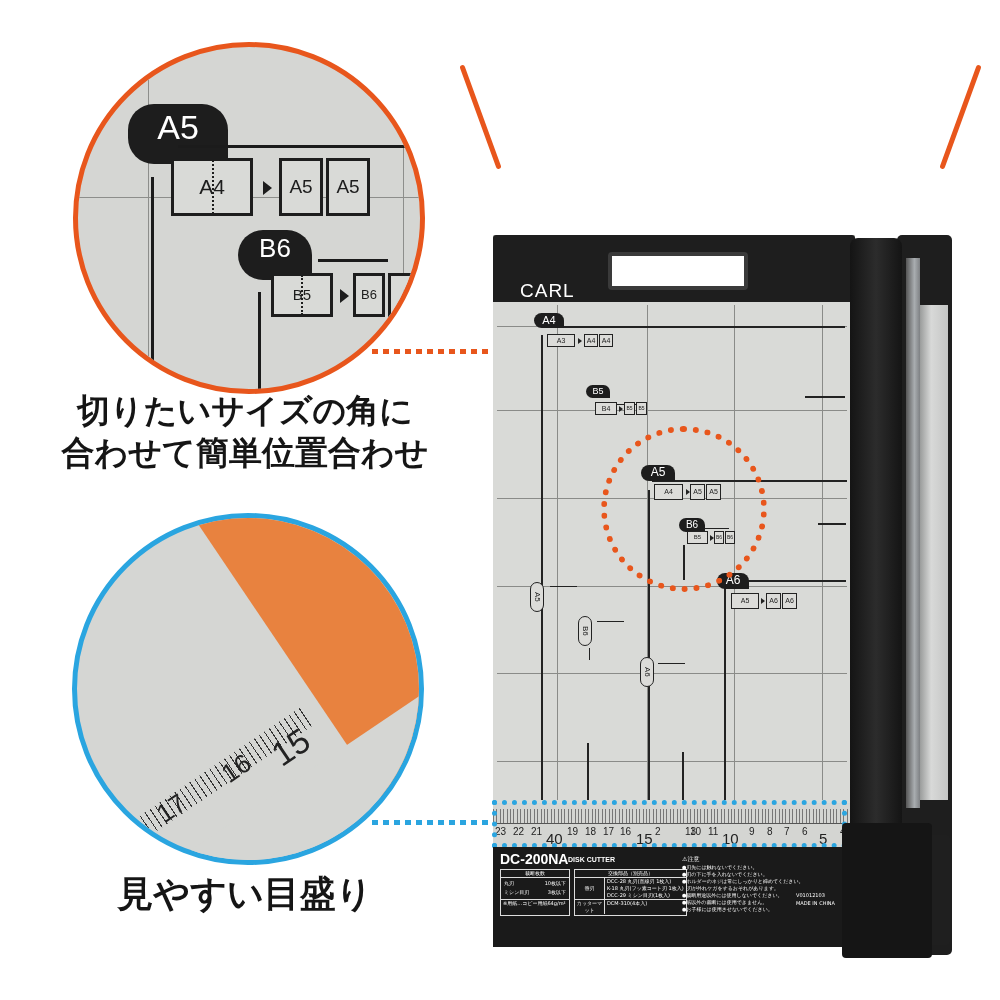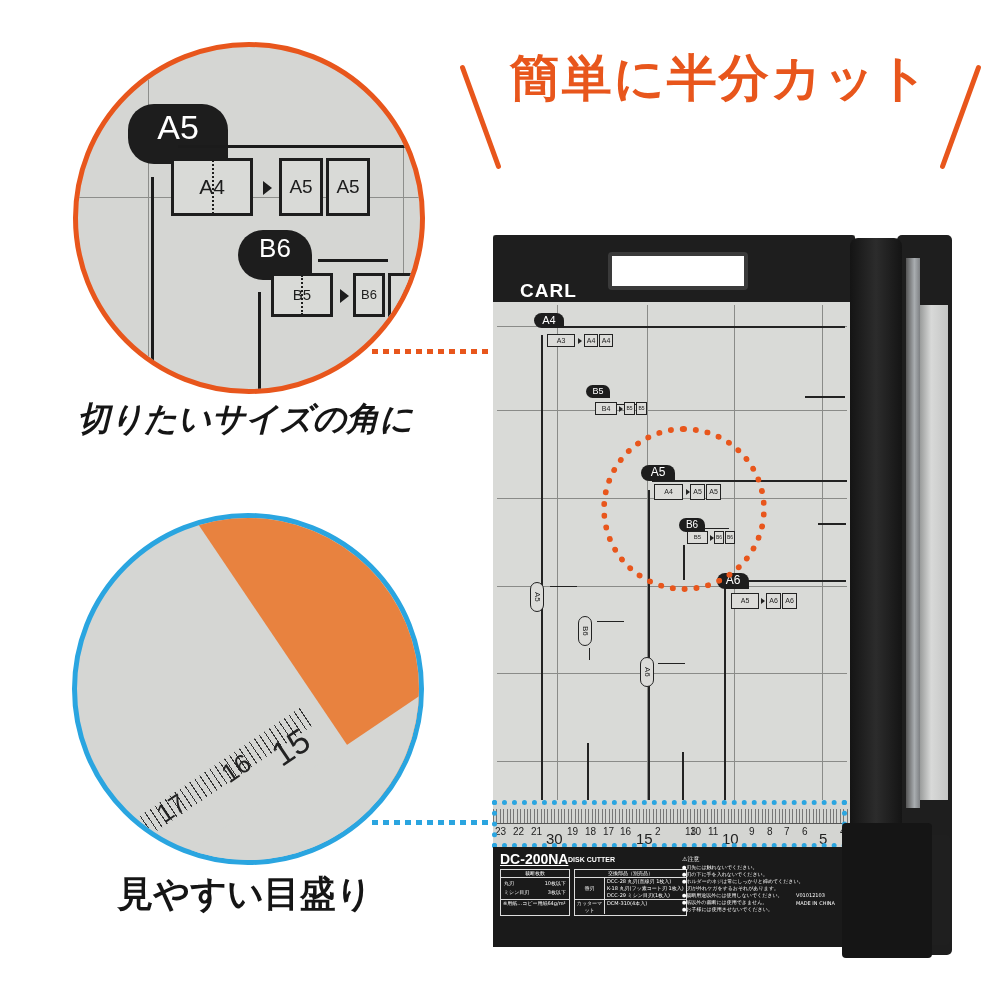--- a/index.html
+++ b/index.html
@@ -14,21 +14,21 @@
   }
   .slash { position: absolute; top: 62px; width: 5px; height: 110px; background: #e8561c; border-radius: 3px; }
   .slash.left { left: 478px; transform: rotate(-20deg); }
   .slash.right { left: 958px; transform: rotate(20deg); }
 
   
   .caption {
     position: absolute; color: #151515; font-weight: bold; text-align: center;
     font-size: 33px; line-height: 42px;
   }
-  .caption.top { left: 10px; top: 398px; width: 470px; font-style: italic; }
+  .caption.top { left: 10px; top: 390px; width: 470px; }
   .caption.bottom { left: 40px; top: 870px; width: 410px; font-size: 36px; line-height: 48px; }
 
   
   .zoom-circle {
     position: absolute; border-radius: 50%; overflow: hidden; background: #d5d6d3;
   }
   .zoom-circle.orange { left: 73px; top: 42px; width: 352px; height: 352px; border: 5px solid #e8561c; }
   .zoom-circle.blue { left: 72px; top: 513px; width: 352px; height: 352px; border: 5px solid #2aa5e0; }
 
   .zc-line { position: absolute; background: #1b1b1b; }
@@ -47,21 +47,21 @@
   
   .dash-h { position: absolute; height: 5px; }
   .dash-h.orange { background: repeating-linear-gradient(90deg, #e8561c 0 6px, transparent 6px 11px); }
   .dash-h.blue { background: repeating-linear-gradient(90deg, #2aa5e0 0 6px, transparent 6px 11px); }
   .dash-diag { position: absolute; height: 6px; transform-origin: 0 50%; background: repeating-linear-gradient(90deg, #e8561c 0 7px, transparent 7px 12px); }
 
   
   .board { position: absolute; left: 493px; top: 235px; width: 362px; height: 610px; background: #d9dad7; }
   .board-top { position: absolute; left: 493px; top: 235px; width: 362px; height: 67px; background: #1e1e1e; border-radius: 3px 3px 0 0; }
   .handle-hole { position: absolute; left: 608px; top: 252px; width: 140px; height: 38px; background: #ffffff; border-radius: 4px; border: 4px solid #3a3a3a; }
-  .brand { position: absolute; left: 520px; top: 280px; color: #fff; font-family: "Liberation Sans", sans-serif; font-weight: bold; font-size: 19px; letter-spacing: 1px; }
+  .brand { position: absolute; left: 520px; top: 280px; color: #fff; font-family: "Liberation Sans", sans-serif; font-weight: normal; font-size: 19px; letter-spacing: 1px; }
 
   .grid-thin { position: absolute; background: #8a8b88; }
   .grid-thick { position: absolute; background: #222; }
 
   .tab { position: absolute; background: #1d1d1d; color: #fff; font-family: "Liberation Sans", sans-serif; text-align: center; border-radius: 9px 9px 0 9px; }
   .mini-box { position: absolute; border: 1px solid #222; background: #dcdcd9; font-family: "Liberation Sans", sans-serif; color: #222; text-align: center; font-size: 7px; line-height: 11px; height: 13px; }
   .mini-arrow { position: absolute; width: 0; height: 0; border-top: 3px solid transparent; border-bottom: 3px solid transparent; border-left: 4px solid #222; }
   .vtab { position: absolute; width: 14px; height: 30px; border: 1.5px solid #222; border-radius: 7px; background: #dcdcd9; font-family: "Liberation Sans", sans-serif; font-size: 8px; color: #222; writing-mode: vertical-rl; text-align: center; line-height: 11px; }
 
   .dashed-circle { position: absolute; left: 601px; top: 426px; width: 166px; height: 166px; border-radius: 50%; border: 6px dotted #e8561c; }
@@ -79,32 +79,31 @@
   .ruler-ticks { position: absolute; left: 0; top: 6px; width: 357px; height: 14px;
     background: repeating-linear-gradient(90deg, #777 0 1px, transparent 1px 3.4px); }
   .ruler-base { position: absolute; left: 0; top: 20px; width: 357px; height: 1px; background: #555; }
   .rn { position: absolute; font-family: "Liberation Sans", sans-serif; color: #222; }
   .rn.s { top: 23px; font-size: 10px; }
   .rn.b { top: 27px; font-size: 15px; }
   .blue-box { position: absolute; left: 492px; top: 800px; width: 355px; height: 48px; border: 5px dotted #2aa5e0; }
 
   
   .plate { position: absolute; left: 493px; top: 847px; width: 357px; height: 100px; background: #1a1a1a; }
-  .model { position: absolute; left: 500px; top: 851px; color: #fff; font-family: "Liberation Sans", sans-serif; font-weight: bold; font-size: 14px; text-decoration: underline; }
+  .model { position: absolute; left: 500px; top: 851px; color: #fff; font-family: "Liberation Sans", sans-serif; font-weight: bold; font-size: 14px; }
   .model-sub { position: absolute; left: 568px; top: 856px; color: #fff; font-family: "Liberation Sans", sans-serif; font-weight: bold; font-size: 7px; }
   .spec { position: absolute; border: 1px solid #ddd; color: #fff; font-size: 5px; line-height: 7px; font-family: "DejaVu Sans", sans-serif; }
   .tiny { position: absolute; color: #fff; font-size: 5px; line-height: 6.5px; font-family: "DejaVu Sans", sans-serif; white-space: nowrap; }
 </style>
 </head>
 <body>
 
 <div class="slash left"></div>
 <div class="slash right"></div>
 <div class="headline">
-  <div>簡単に半分カット</div>
 </div>
 
 <div class="zoom-circle orange">
   <div class="zc-thin" style="left:70px;top:0;width:1px;height:352px;"></div>
   <div class="zc-thin" style="left:0;top:150px;width:352px;height:1px;"></div>
   <div class="zc-thin" style="left:325px;top:0;width:1px;height:352px;"></div>
   <div class="zc-tab" style="left:50px;top:57px;width:100px;height:60px;font-size:34px;line-height:46px;">A5</div>
   <div class="zc-line" style="left:100px;top:98px;width:252px;height:3px;"></div>
   <div class="zc-line" style="left:73px;top:130px;width:3px;height:230px;"></div>
   <div class="zc-box" style="left:93px;top:111px;width:82px;height:58px;font-size:21px;line-height:52px;">A4</div>
@@ -119,20 +118,21 @@
   <div class="zc-dot-v" style="left:223px;top:228px;height:40px;"></div>
   <div class="zc-arrow" style="left:262px;top:242px;"></div>
   <div class="zc-box" style="left:275px;top:226px;width:32px;height:44px;font-size:13px;line-height:38px;">B6</div>
   <div class="zc-box" style="left:310px;top:226px;width:32px;height:44px;"></div>
 </div>
 <div class="dash-h orange" style="left:372px;top:349px;width:148px;"></div>
 <div class="dash-diag" style="left:515px;top:349px;width:190px;transform:rotate(62deg);"></div>
 
 <div class="caption top">
   <div>切りたいサイズの角に</div>
+  <div>合わせて簡単位置合わせ</div>
 </div>
 
 <div class="zoom-circle blue">
   <div style="position:absolute;left:90px;top:-40px;width:360px;height:500px;background:#e8823f;transform:rotate(-34deg);transform-origin:0 0;"></div>
   <div style="position:absolute;left:-80px;top:300px;width:520px;height:120px;background:#d5d6d3;transform:rotate(-34deg);"></div>
   <div style="position:absolute;left:-60px;top:372px;width:520px;height:60px;background:#1c1818;transform:rotate(-34deg);"></div>
   <div style="position:absolute;left:30px;top:248px;width:220px;height:22px;transform:rotate(-34deg);background:repeating-linear-gradient(90deg,#333 0 1px,transparent 1px 6px);"></div>
   <div class="rn" style="left:80px;top:275px;font-size:26px;transform:rotate(-34deg);">17</div>
   <div class="rn" style="left:145px;top:235px;font-size:26px;transform:rotate(-34deg);">16</div>
   <div class="rn" style="left:195px;top:210px;font-size:34px;transform:rotate(-34deg);">15</div>
@@ -215,21 +215,21 @@
 <div class="grid-thick" style="left:658px;top:663px;width:27px;height:1px;"></div>
 
 <div class="dashed-circle"></div>
 
 <div class="ruler">
   <div class="ruler-ticks"></div>
   <div class="ruler-base"></div>
   <span class="rn s" style="left:2px;">23</span>
   <span class="rn s" style="left:20px;">22</span>
   <span class="rn s" style="left:38px;">21</span>
-  <span class="rn b" style="left:53px;">30</span>
+  <span class="rn b" style="left:53px;">40</span>
   <span class="rn s" style="left:74px;text-align:right;">19</span>
   <span class="rn s" style="left:92px;">18</span>
   <span class="rn s" style="left:110px;">17</span>
   <span class="rn s" style="left:127px;">16</span>
   <span class="rn b" style="left:143px;">15</span>
   <span class="rn s" style="left:162px;">2</span>
   <span class="rn s" style="left:192px;text-align:right;">13</span>
   <span class="rn s" style="left:197px;">10</span>
   <span class="rn s" style="left:215px;">11</span>
   <span class="rn b" style="left:229px;">10</span>

